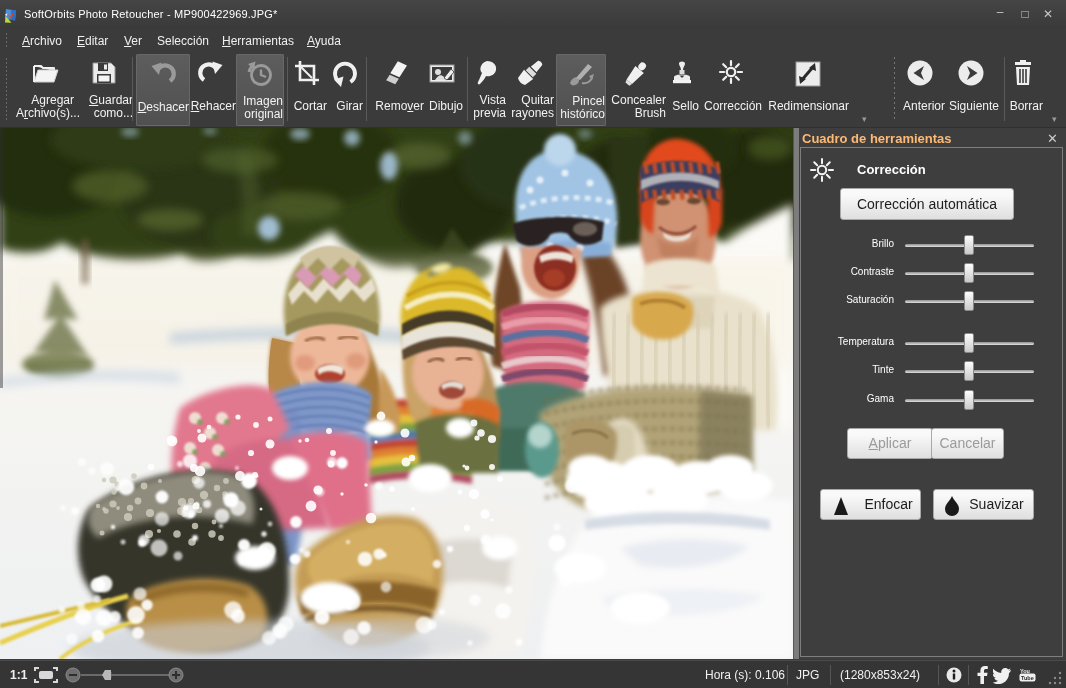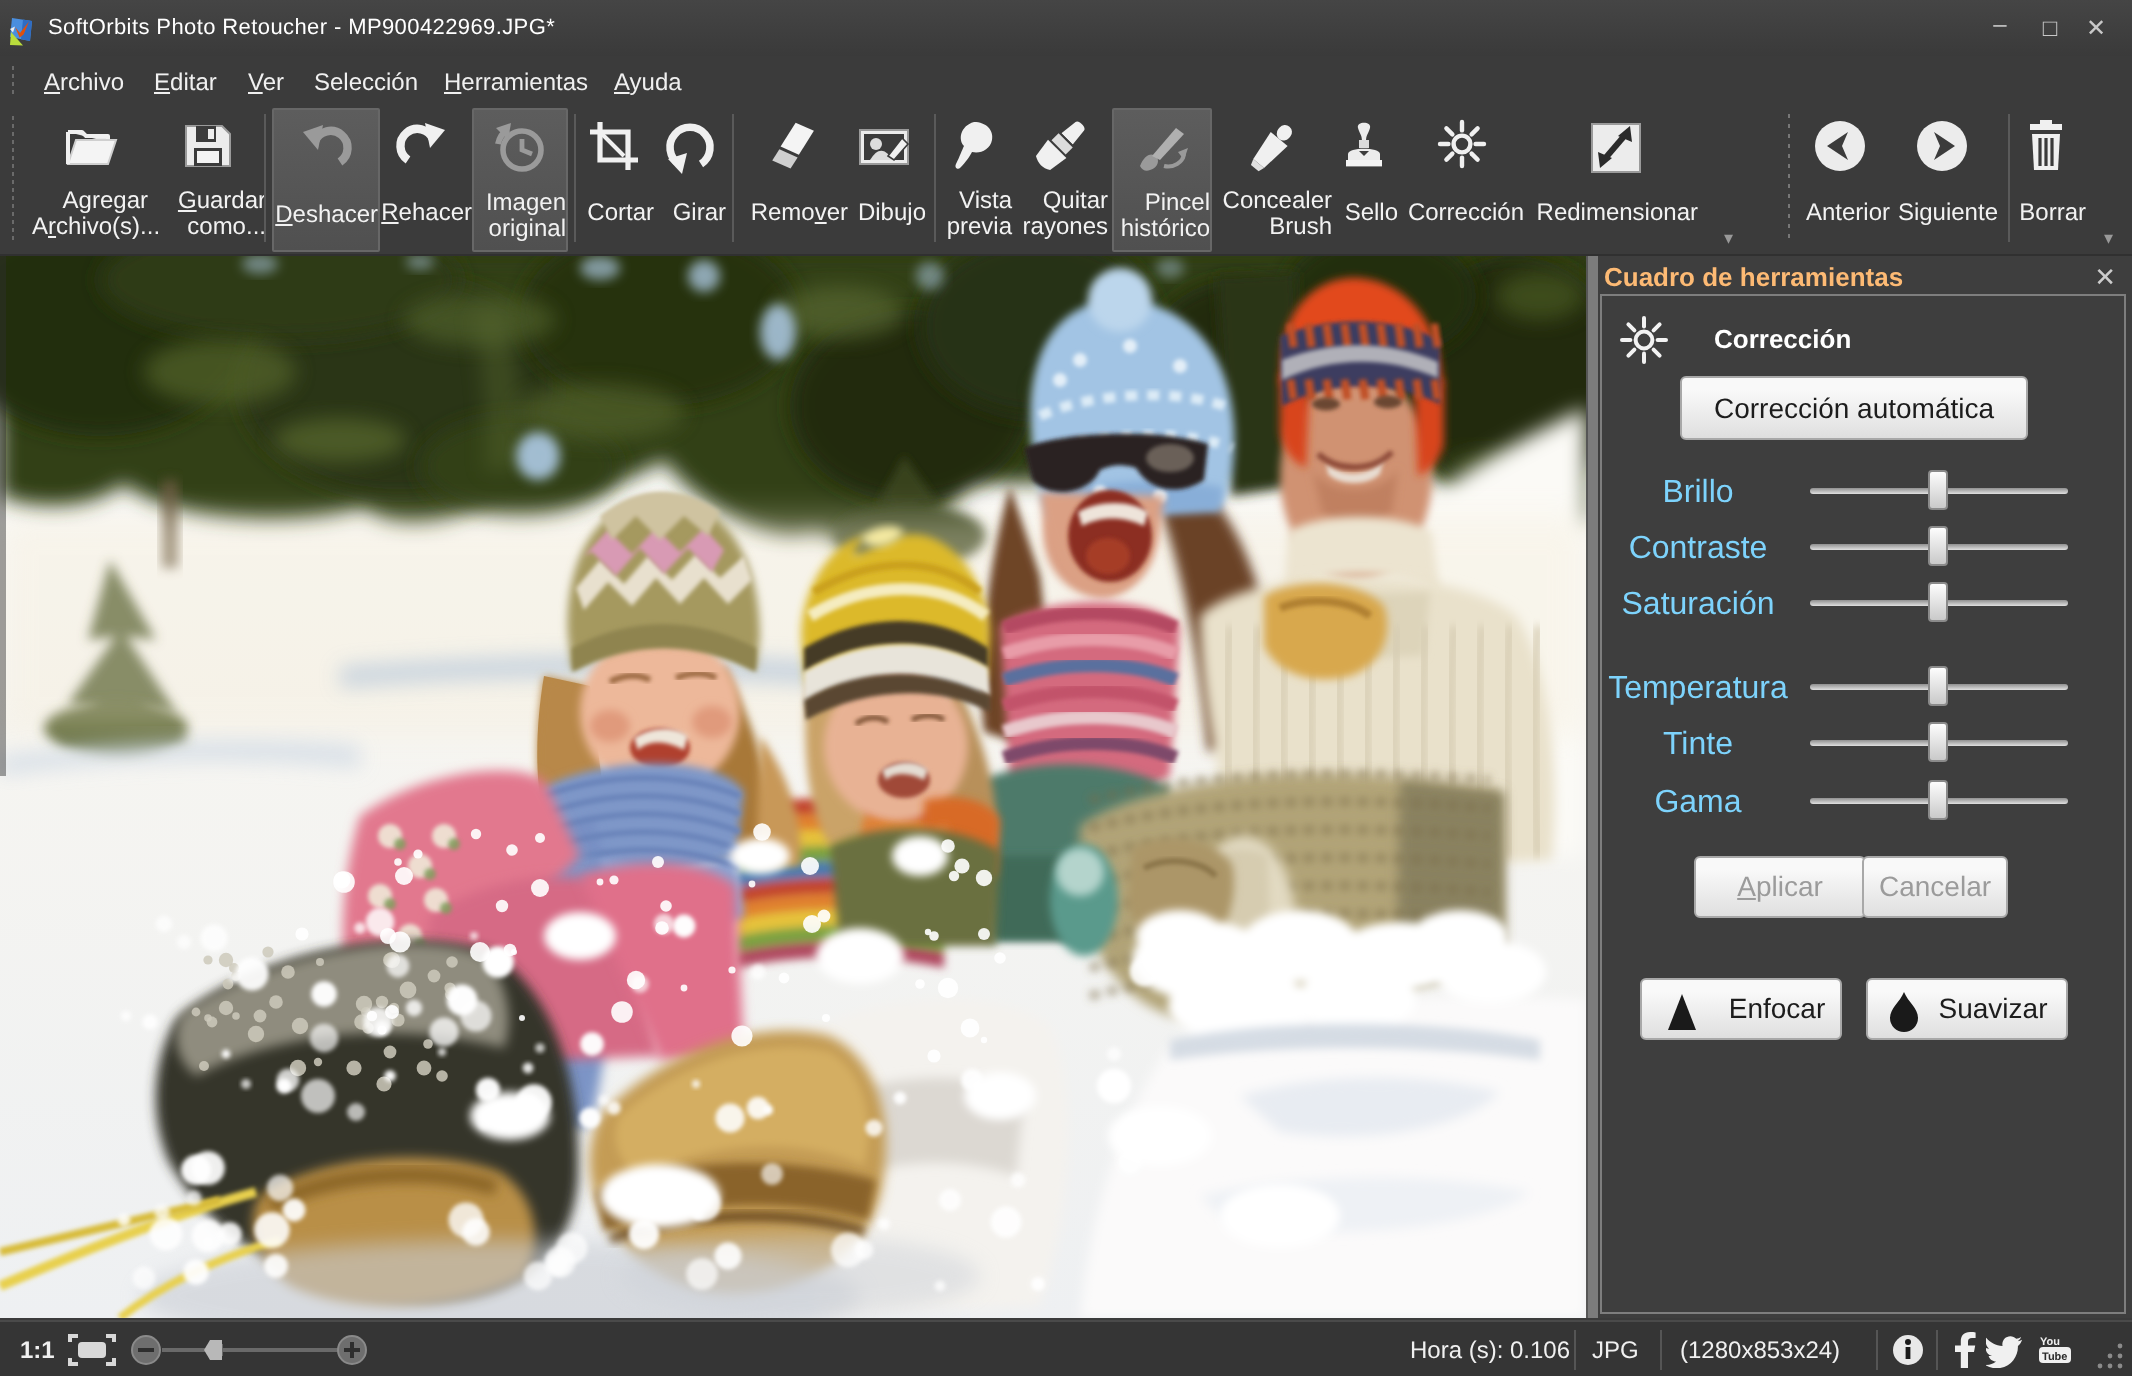--- a/index.html
+++ b/index.html
@@ -20,21 +20,21 @@
 .tlab1{position:absolute;top:46px;width:100%;line-height:13px}
 .sep{position:absolute;top:5px;width:1px;height:64px;background:#5a5a5a}
 .dotsep{position:absolute;top:5px;width:1px;height:64px;background:repeating-linear-gradient(#777 0 2px,transparent 2px 5px)}
 
 #photo{position:absolute;left:0;top:128px;width:793px;height:531px;background:#e8e8e8}
 #split{position:absolute;left:793px;top:128px;width:6px;height:531px;background:#7c7c7c;border-left:1px solid #565656}
 #panel{position:absolute;left:799px;top:128px;width:267px;height:531px;background:#3e3e3e;color:#eee}
 #phead{position:absolute;left:3px;top:3px;font-size:13px;font-weight:bold;color:#fdba74}
 #pclose{position:absolute;right:8px;top:3px;font-size:13px;color:#ccc}
 #pbox{position:absolute;left:1px;top:19px;width:263px;height:510px;border:1px solid #7e7e7e}
-.plabel{position:absolute;font-size:16px;color:#7dd3fc;text-align:center;width:90px}
+.plabel{position:absolute;font-size:10px;color:#ffffff;text-align:right;width:90px}
 .track{position:absolute;height:3px;width:129px;background:linear-gradient(#909090,#e0e0e0);border-radius:2px}
 .thumb{position:absolute;width:10px;height:20px;background:linear-gradient(#fdfdfd,#c9c9c9);border:1px solid #8a8a8a;border-radius:2px}
 .btn{position:absolute;background:linear-gradient(#f9f9f9 20%,#dfdfdf);border:1px solid #a8a8a8;border-radius:3px;color:#1c1c1c;text-align:center;font-size:14px}
 .btn.dis{color:#9b9b9b}
 
 #status{position:absolute;left:0;top:660px;width:1066px;height:28px;background:#353535;border-top:1px solid #4a4a4a;color:#f0f0f0;font-size:12px}
 .sitem{position:absolute;top:7px}
 .ssep{position:absolute;top:4px;width:1px;height:20px;background:#555}
 </style></head><body>
 <div id="win">

